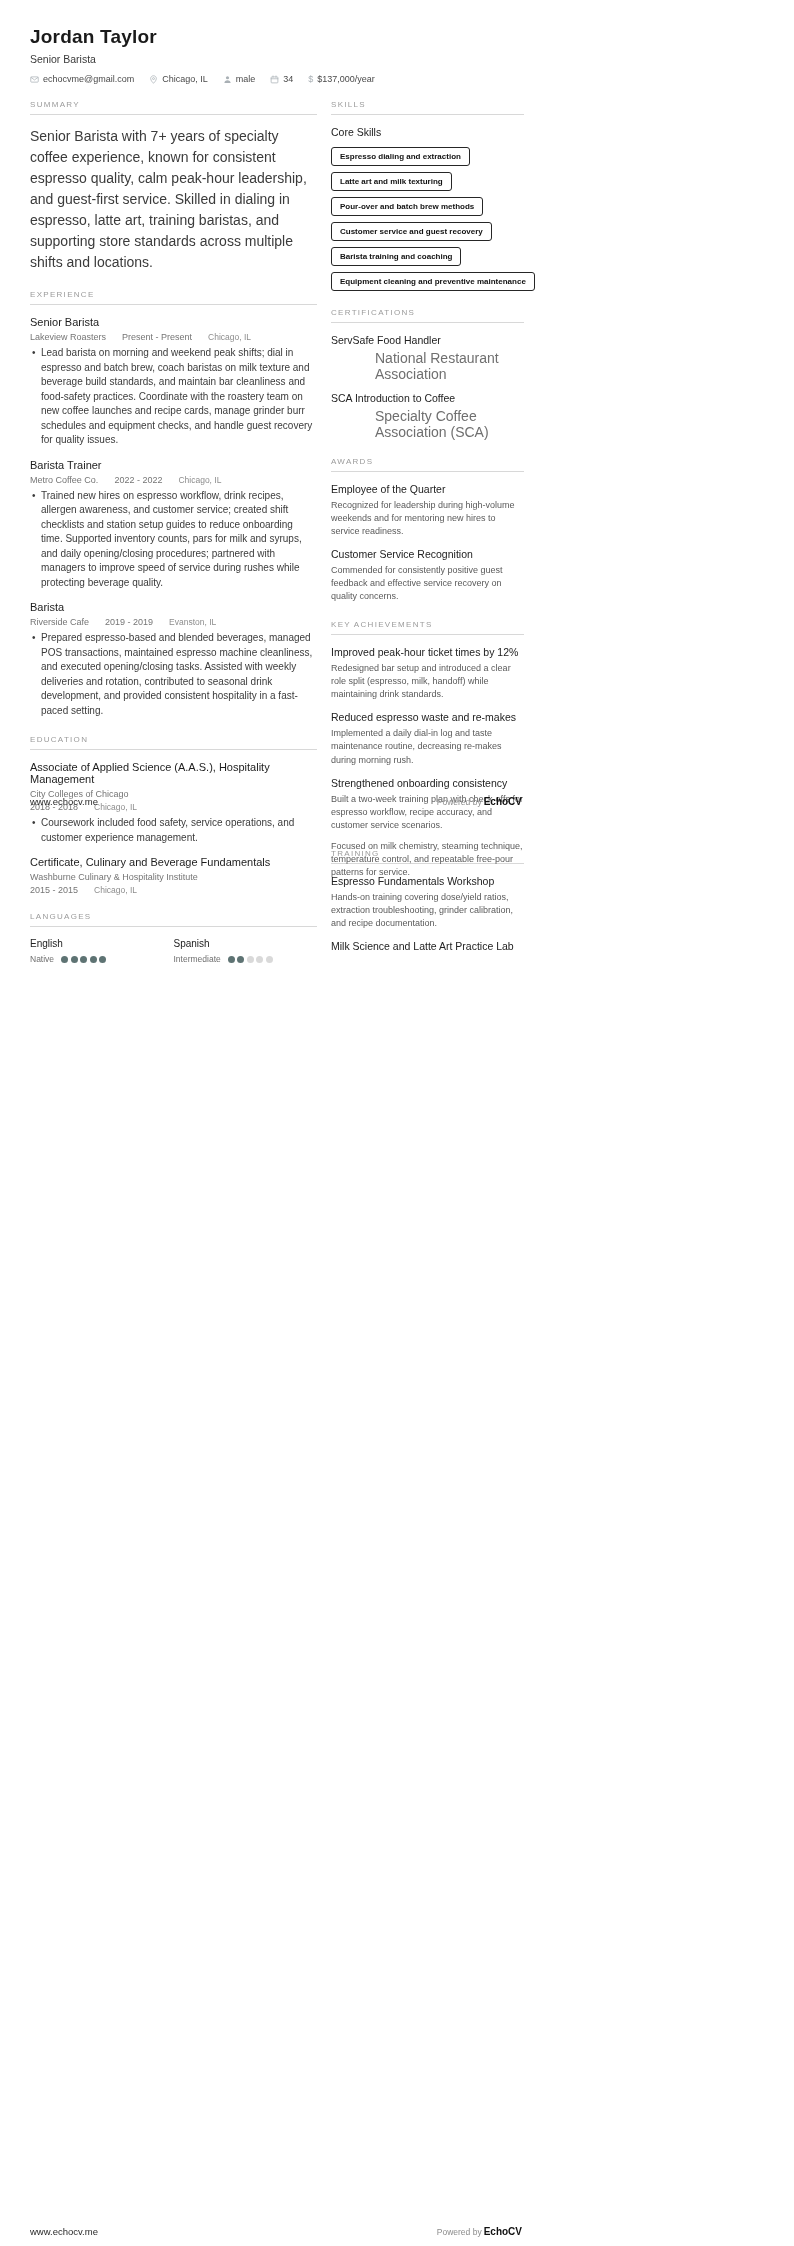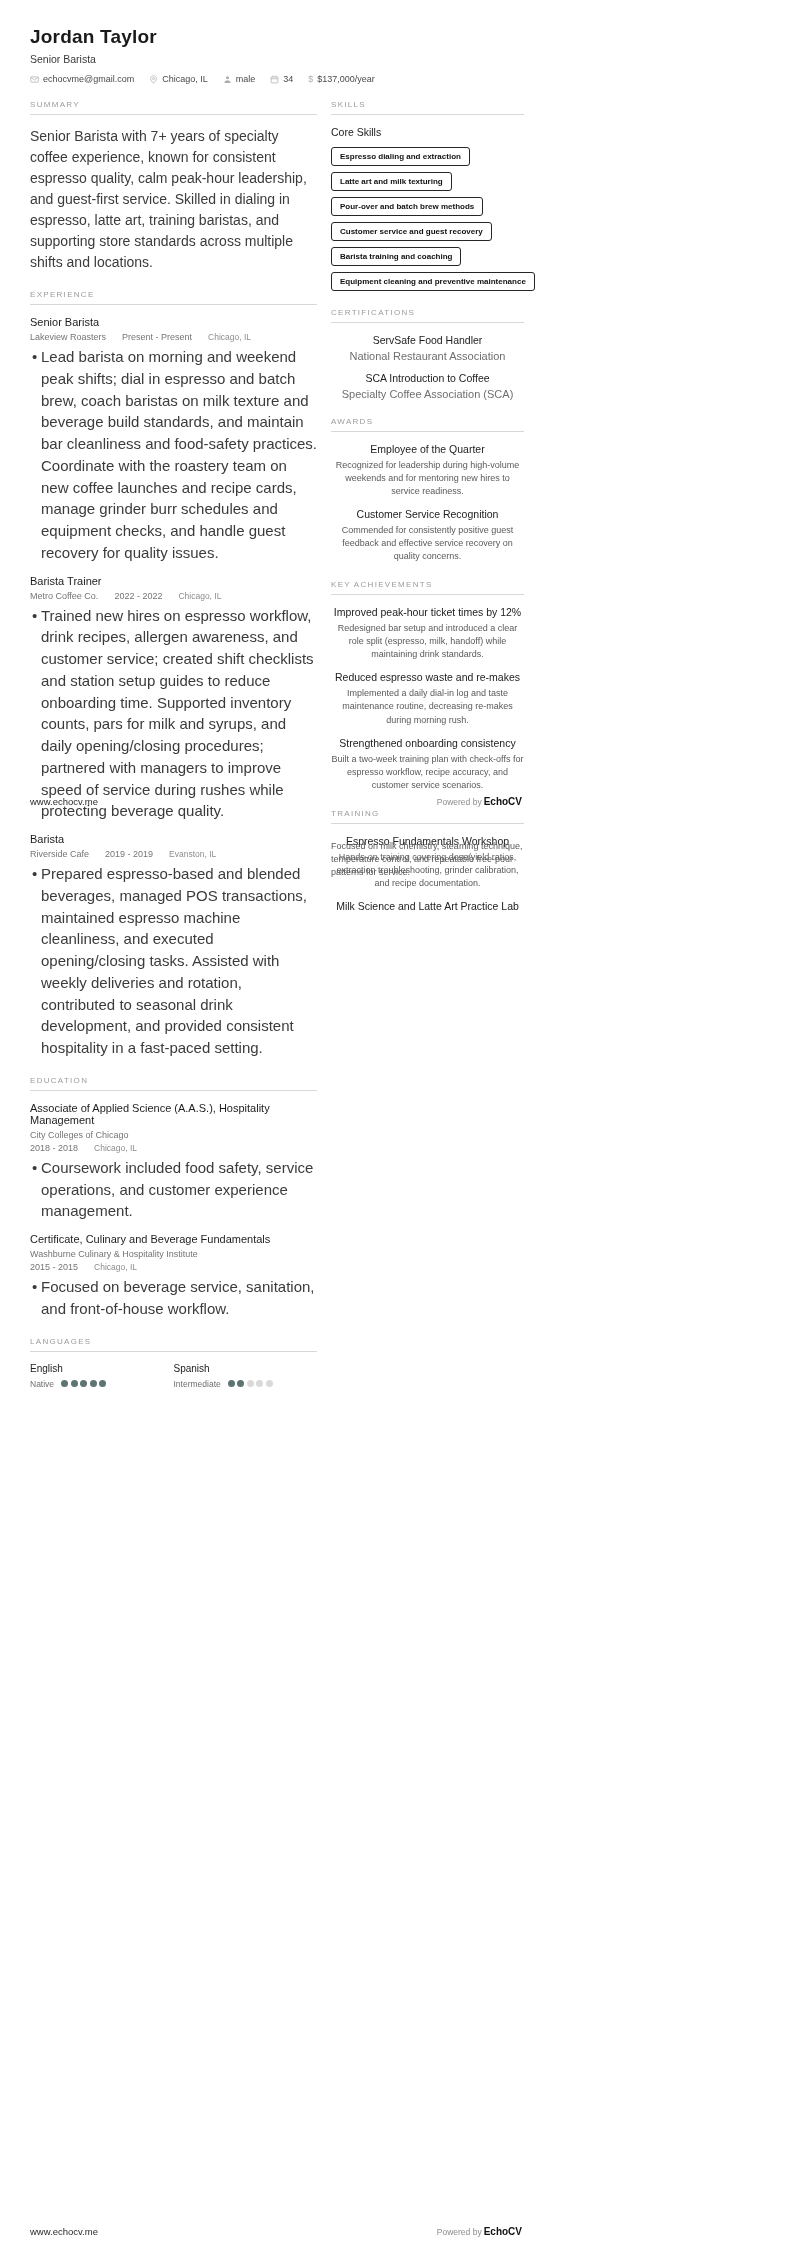--- a/index.html
+++ b/index.html
@@ -26,41 +26,41 @@
     border-bottom:1px solid #d8d8d8; padding-bottom:5px; margin-bottom:11px;
   }
   .body-text { font-size:14px; line-height:1.5; color:#3b3b3b; }
   
   .job, .edu { margin-bottom:11px; }
   .jt, .degree { font-size:11px; color:#1d1d1d; margin-bottom:4px; }
   .meta { display:flex; align-items:baseline; gap:16px; margin-bottom:4px; }
   .co, .dates { font-size:9px; color:#757575; }
   .loc { font-size:8.5px; color:#8d8d8d; }
   .school { font-size:9px; color:#757575; margin-bottom:3px; }
-  .bullet { position:relative; padding-left:11px; font-size:15px; line-height:1.45; color:#3b3b3b; }
+  .bullet { position:relative; padding-left:11px; font-size:10px; line-height:1.45; color:#3b3b3b; }
   .bullet::before { content:"\2022"; position:absolute; left:2px; color:#3b3b3b; }
   
   .langs { display:flex; }
   .lang { width:183px; }
   .lname { font-size:10px; color:#222222; margin-bottom:5px; }
   .lrow { display:flex; align-items:center; gap:7px; }
   .llevel { font-size:8.5px; color:#6f6f6f; }
   .dots { display:inline-flex; gap:2.5px; }
   .dot { width:7px; height:7px; border-radius:50%; background:#d9d9d9; }
   .dot.filled { background:#5e7373; }
   
   .group-label { font-size:10.5px; color:#222222; margin-bottom:9px; }
   .pill {
     display:block; width:max-content; border:1px solid #262626; border-radius:3px;
     padding:4px 8px; font-size:8px; font-weight:700; color:#111111;
     margin-bottom:6px; white-space:nowrap; background:#ffffff;
   }
-  .item { margin-bottom:2px;text-align:center; }
+  .item { margin-bottom:2px; }
   .item-title { font-size:10.5px; color:#222222; margin-bottom:4px; }
-  .item-sub { font-size:11px; color:#6f6f6f; margin-bottom:10px; }
+  .item-sub { font-size:14px; color:#6f6f6f; margin-bottom:10px;margin-left:44px; }
   .item-desc { font-size:9px; line-height:1.45; color:#5a5a5a; margin-bottom:10px; }
   
   .footer { position:absolute; left:30px; width:492px; display:flex; justify-content:space-between; align-items:center; }
   .footer-1 { top:796px; }
   .footer-2 { top:2226px; }
   .site { font-size:9.5px; color:#2a2a2a; }
   .powered { font-size:8.5px; color:#8c8c8c; }
   .brand { font-size:10px; color:#111111; font-weight:600; margin-left:2px; }
   
   .continuation { position:absolute; left:331px; top:840px; width:193px; font-size:9px; line-height:1.45; color:#5a5a5a; }
@@ -163,21 +163,20 @@
         <div class="bullet">Coursework included food safety, service operations, and customer experience management.</div>
       </div>
 
       <div class="edu">
         <div class="degree">Certificate, Culinary and Beverage Fundamentals</div>
         <div class="school">Washburne Culinary &amp; Hospitality Institute</div>
         <div class="meta">
           <span class="dates">2015 - 2015</span>
           <span class="loc">Chicago, IL</span>
         </div>
-        <div class="bullet">Focused on beverage service, sanitation, and front-of-house workflow.</div>
       </div>
     </section>
 
     <section>
       <h2 class="sec-h">LANGUAGES</h2>
       <div class="langs">
         <div class="lang">
           <div class="lname">English</div>
           <div class="lrow">
             <span class="llevel">Native</span>

